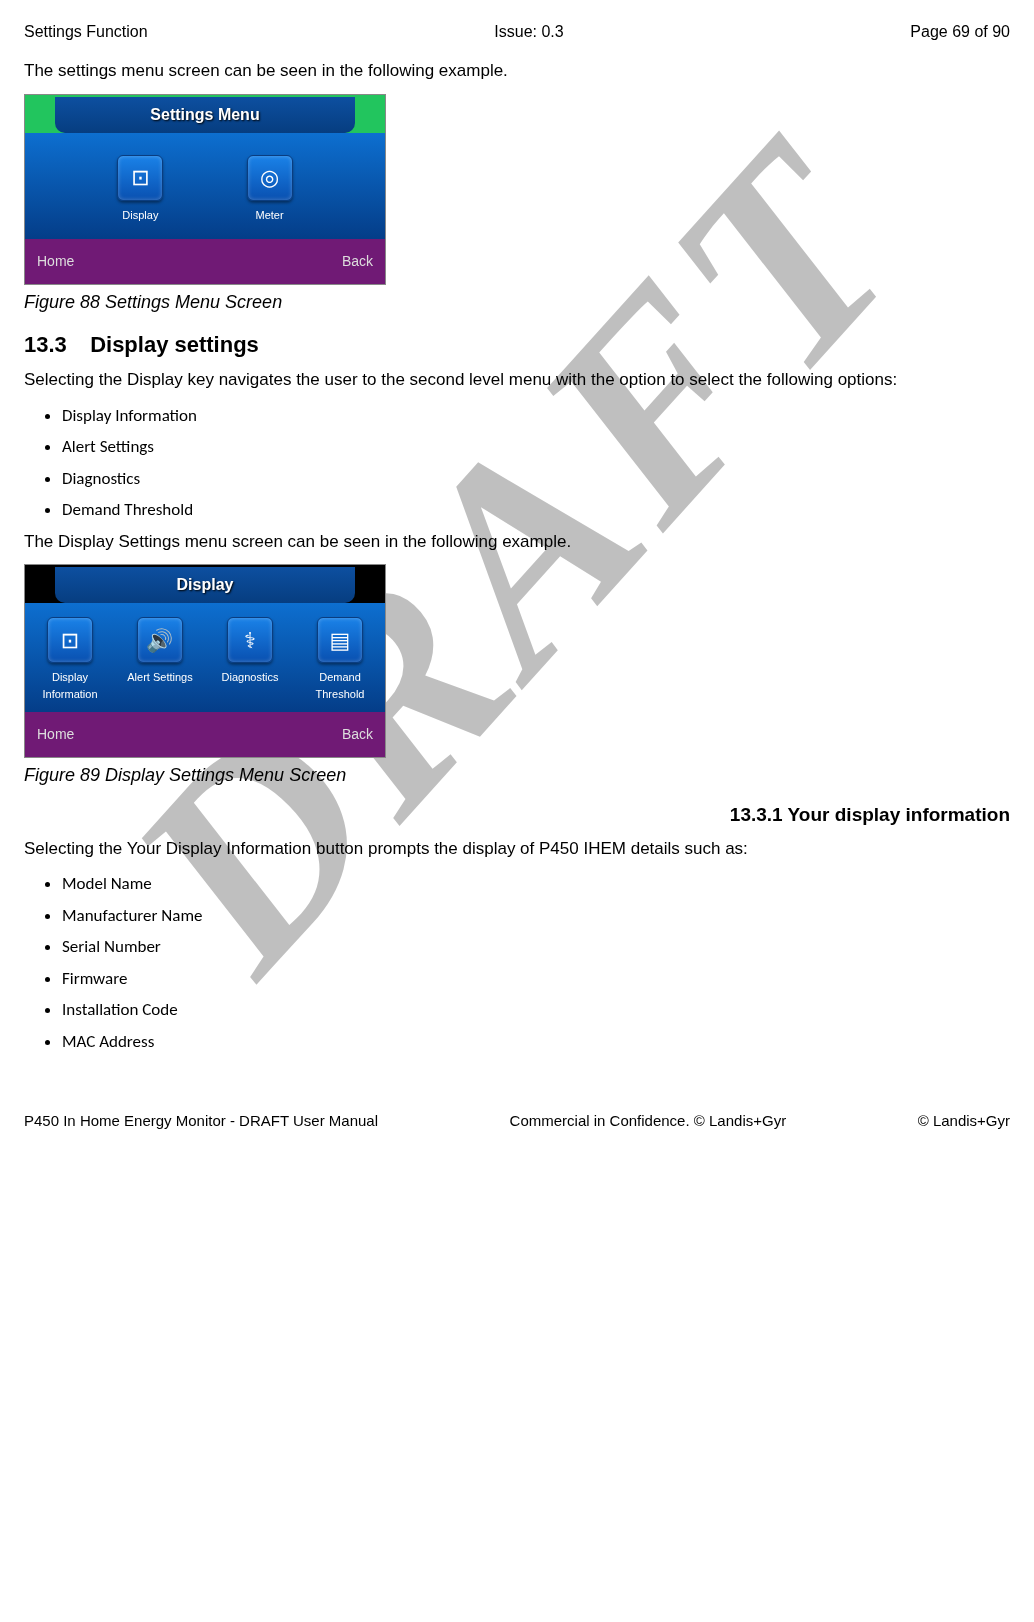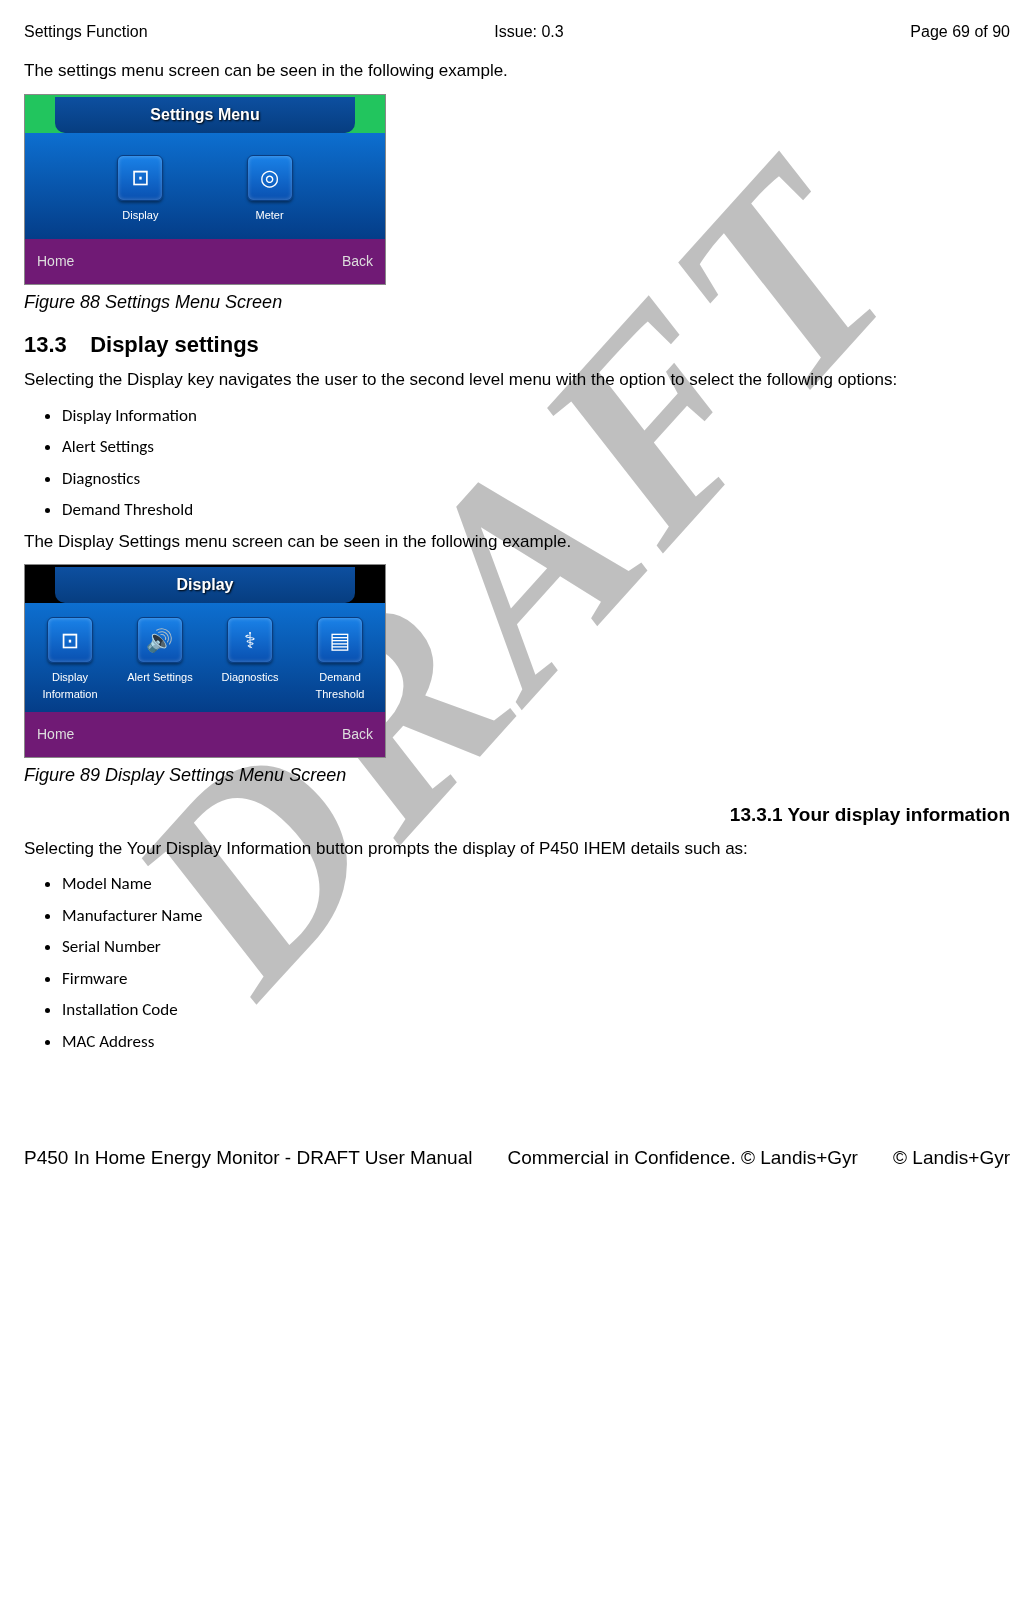--- a/index.html
+++ b/index.html
@@ -27,21 +27,21 @@
     font-family: "Times New Roman", serif;
   }
   .content { position: relative; z-index: 1; }
   .header-row, .footer-row {
     display: flex;
     justify-content: space-between;
     font-size: 16px;
     color: #000;
     gap: 24px;
   }
-  .footer-row { margin-top: 90px; font-size: 19px; }
+  .footer-row { margin-top: 56px; font-size: 15px; }
   .caption { font-size: 18px; font-style: italic; margin: 4px 0 12px 0; }
   h2 { font-size: 22px; font-weight: bold; margin: 12px 0 4px 0; }
   h3 { font-size: 19px; font-weight: bold; margin: 12px 0 4px 0; text-align: right; }
   ul { margin: 6px 0 6px 18px; padding-left: 20px; }
   li { margin: 6px 0; font-family: Calibri, Arial, sans-serif; font-size: 17px; }
   p { margin: 6px 0 10px 0; }
 
   
   .device {
     width: 360px;

